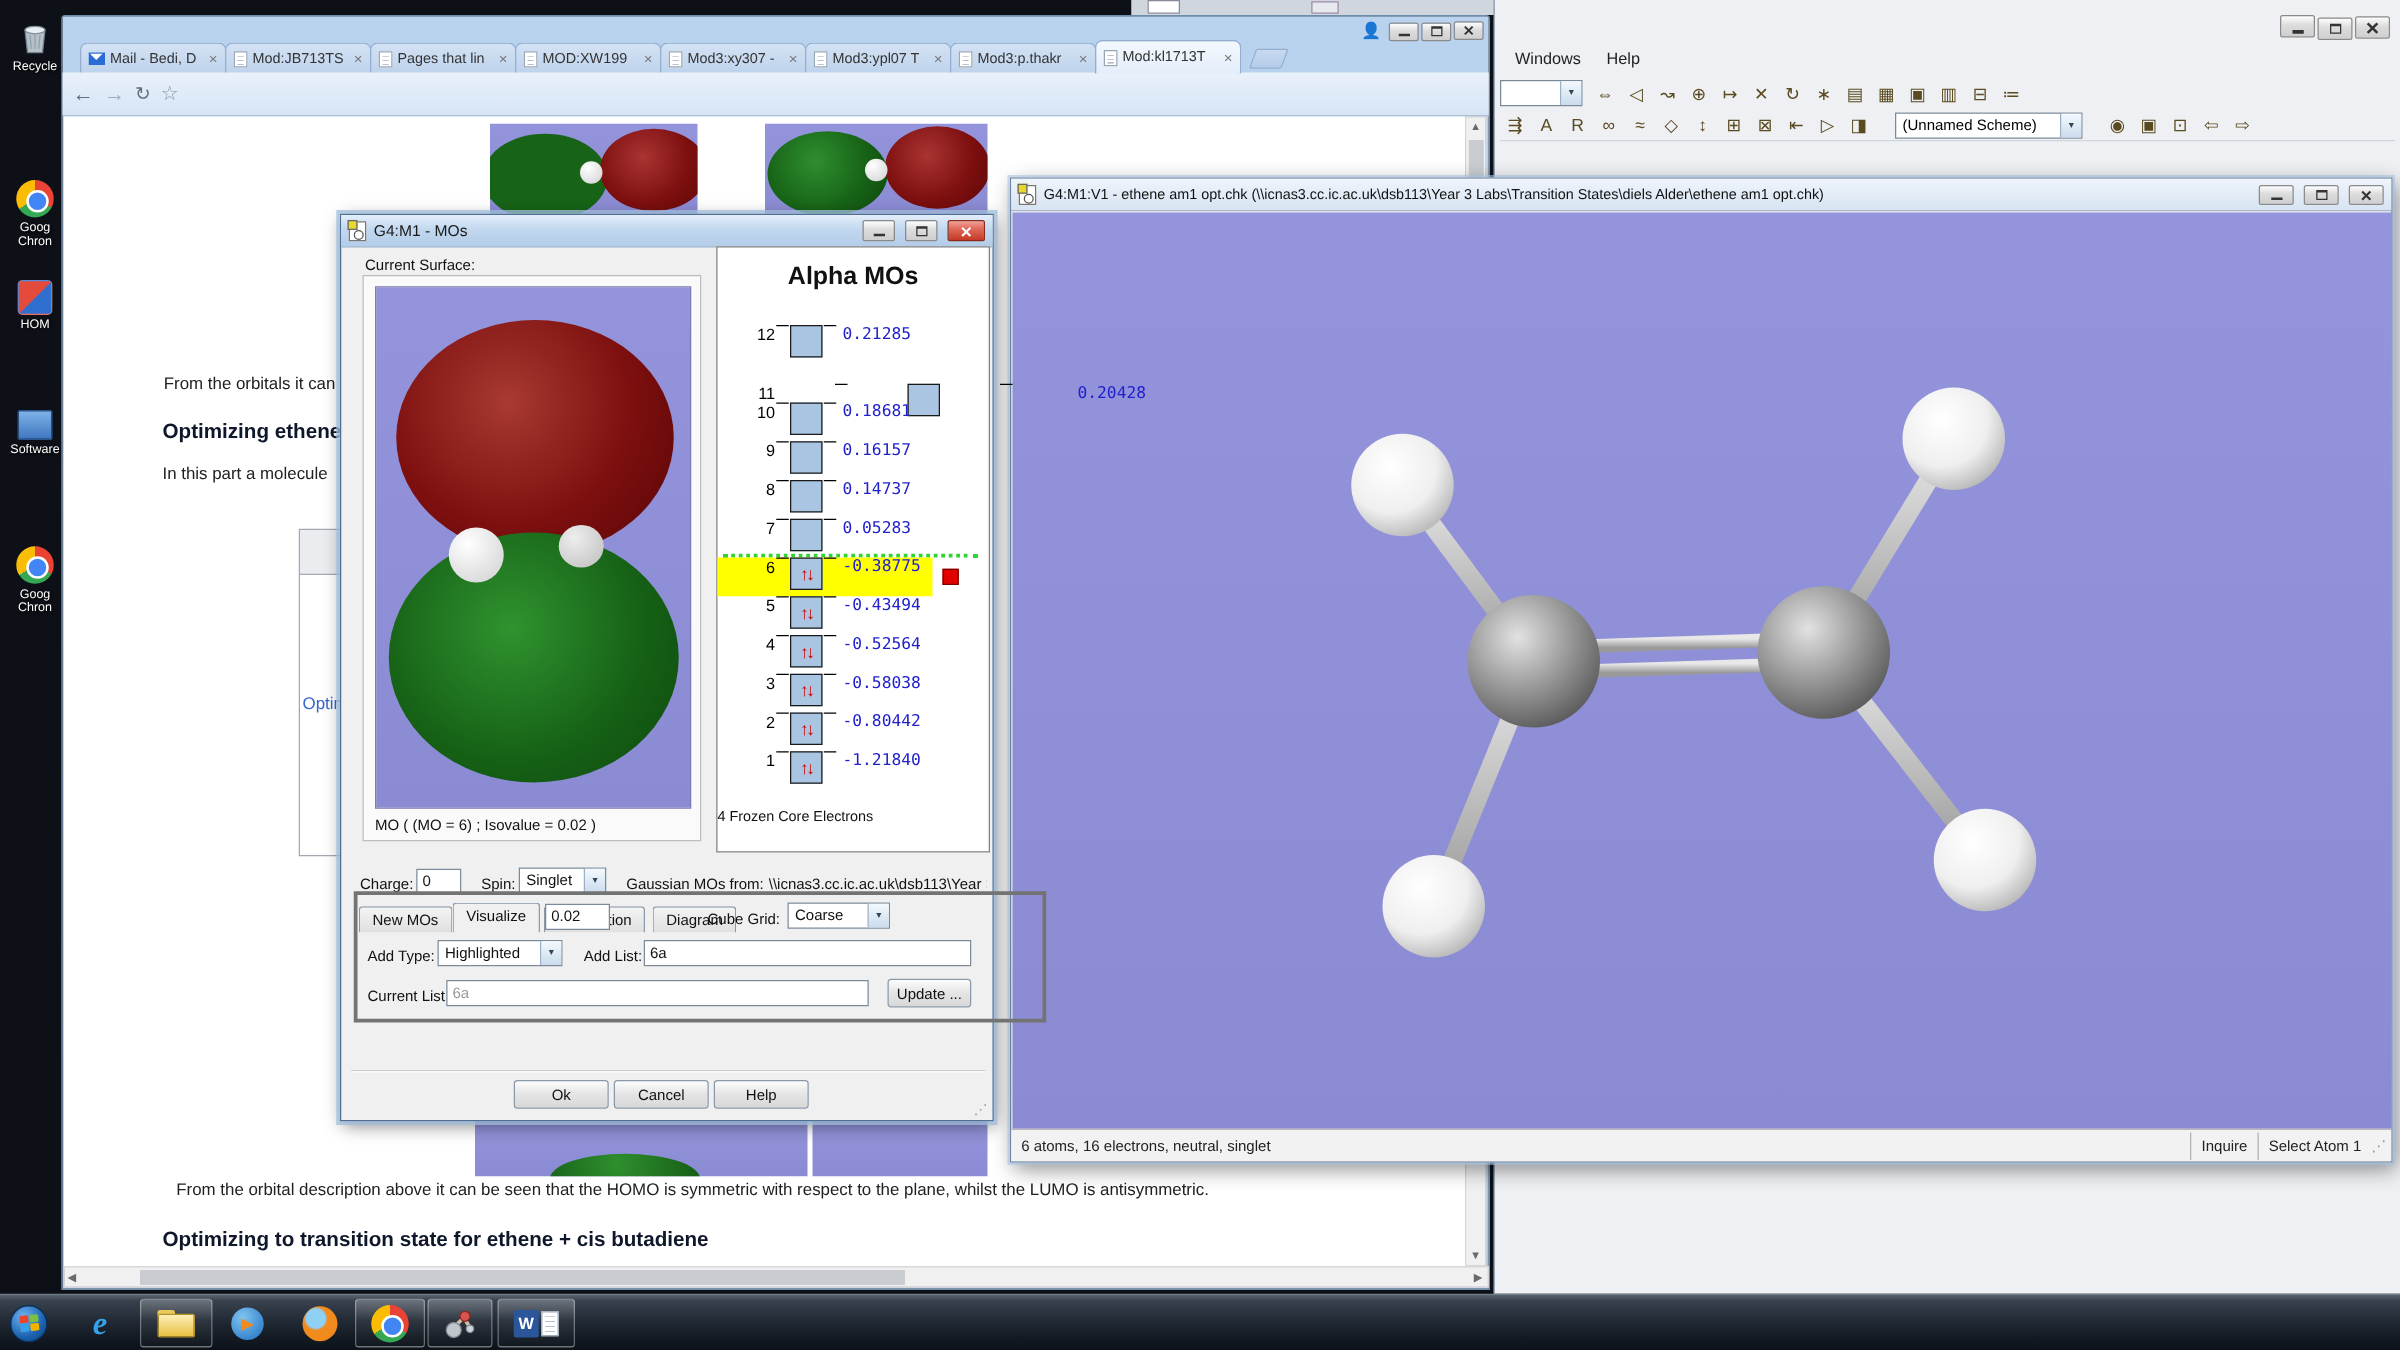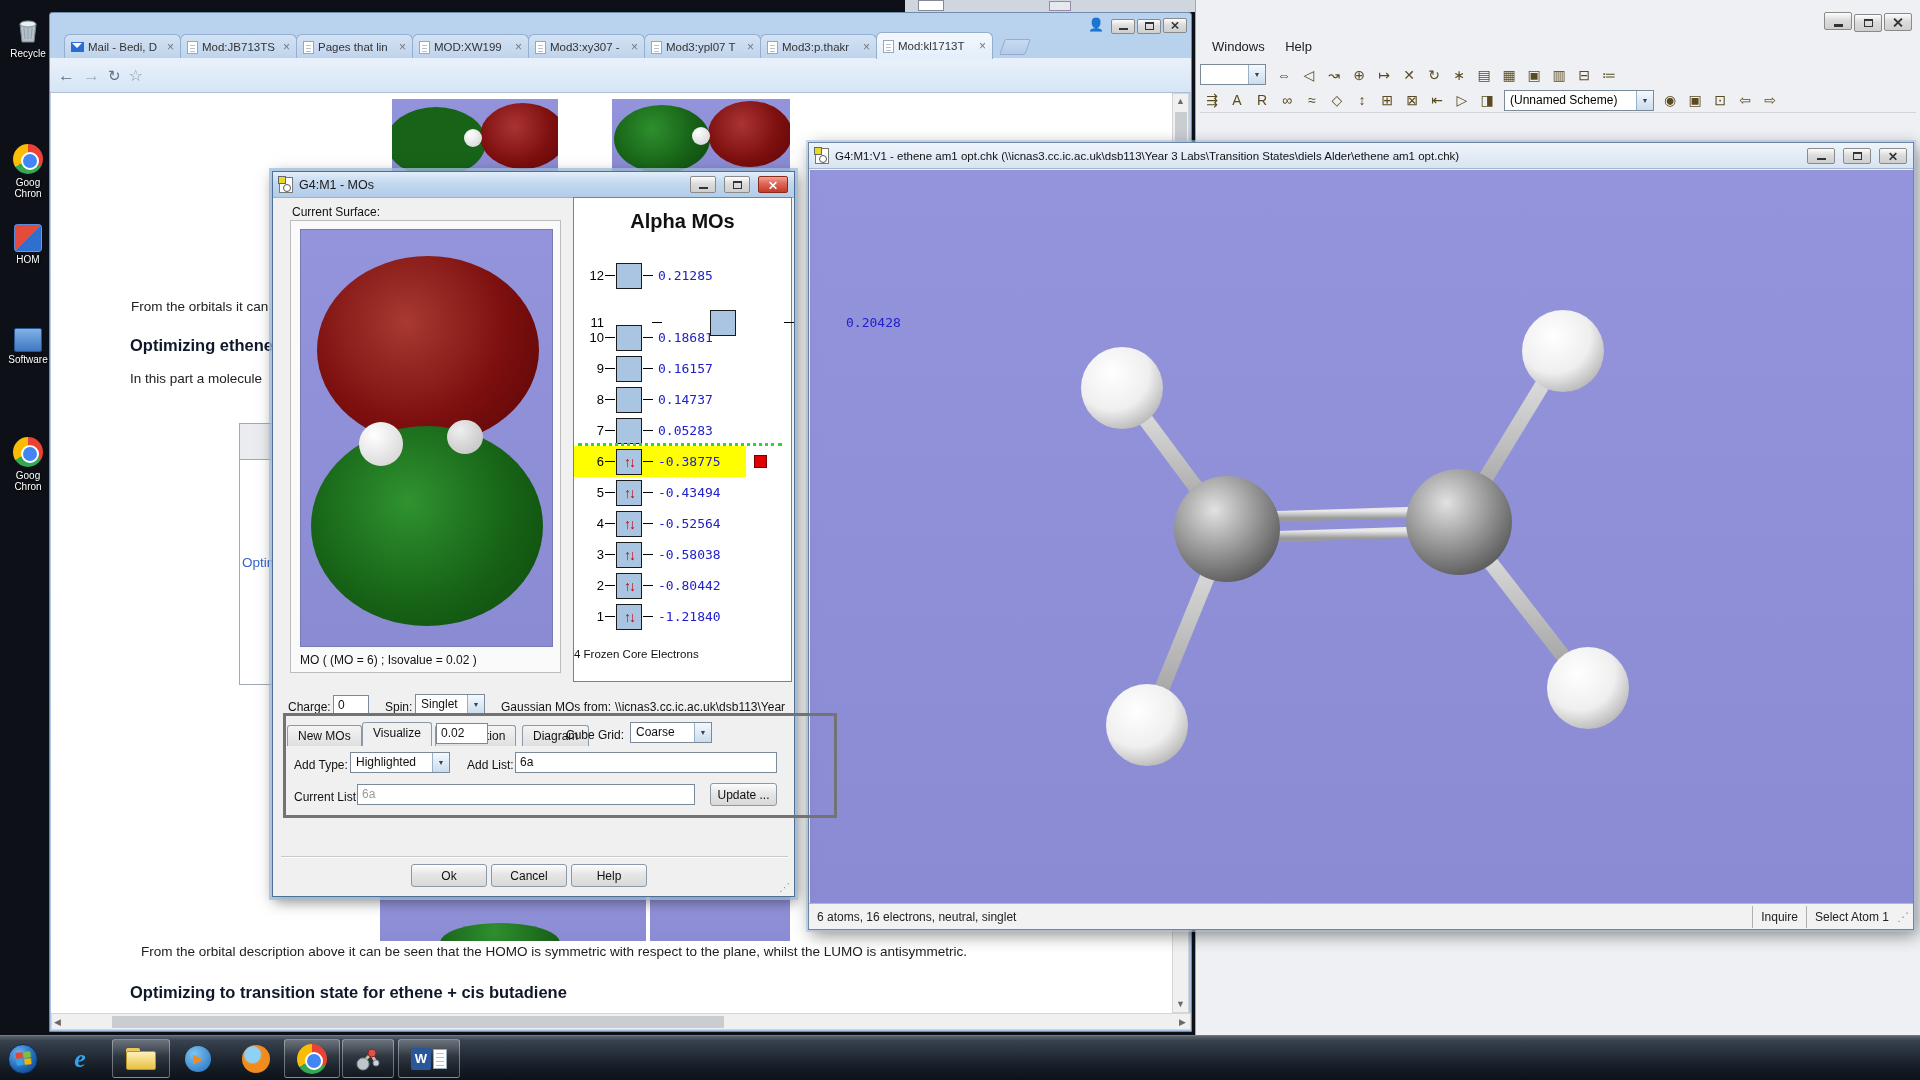--- a/index.html
+++ b/index.html
@@ -61,21 +61,21 @@
 
   
   #modlg { left:272px; top:171px; width:523px; height:726px; background:#f0f0f0; border:1px solid #4e6f96; box-shadow:0 0 0 3px rgba(160,190,220,.75),2px 4px 14px rgba(0,0,0,.5); z-index:40; font-size:12px; color:#111; }
   #modlg .tbar { height:26px; background:linear-gradient(#e4eefa,#c2d8ef 45%,#b3cce8); display:flex; align-items:center; padding:0 6px; gap:6px; border-bottom:1px solid #9ab2cc; }
   #modlg .tbar .t { font-size:12.5px; color:#1a1a1a; flex:1; }
   .field { background:#fff; border:1px solid #7a8a99; padding:2px 4px; font-size:12px; overflow:hidden; white-space:nowrap; }
   .btn97 { border:1px solid #8a9aab; border-radius:3px; background:linear-gradient(#fdfdfd,#e6e6e6 45%,#d8d8d8); font-size:12px; display:flex; align-items:center; justify-content:center; color:#111; }
   .dtab { position:absolute; height:21px; padding:3px 10px 0; border:1px solid #8a9aab; border-bottom:none; border-radius:3px 3px 0 0; background:linear-gradient(#f4f4f4,#dfdfdf); font-size:12px; }
   .dtab.on { background:#f0f0f0; height:24px; margin-top:-3px; z-index:5; }
   #alpha { position:absolute; left:300px; top:25px; width:219px; height:485px; background:#fff; border:1px solid #808080; }
-  .mo-row { position:absolute; left:0; width:172px; height:31px; display:flex; align-items:center; padding-left:8px; }
+  .mo-row { position:absolute; left:0; width:172px; height:31px; display:flex; align-items:flex-start; padding-left:24px; }
   .mo-row.hl { background:#ffff00; }
   .mo-n { width:22px; text-align:right; font-size:13px; color:#000; flex:none; }
   .mo-line { width:10px; height:1px; background:#000; margin:0 1px; flex:none; }
   .mo-box { width:26px; height:26px; background:#a9c5e1; border:1px solid #1a1a1a; flex:none; display:flex; align-items:center; justify-content:center; font-size:14px; font-weight:bold; color:#cc0000; letter-spacing:-2px; line-height:1; }
   .mo-e { margin-left:4px; font-family:"DejaVu Sans Mono",monospace; font-size:13px; color:#2020cc; white-space:nowrap; }
 
   
   #viewer { left:808px; top:142px; width:1106px; height:788px; background:#f0f0f0; border:1px solid #6e86a3; box-shadow:0 0 0 2px rgba(170,195,225,.6),3px 5px 16px rgba(0,0,0,.45); z-index:20; }
   #viewer .tbar { height:26px; background:linear-gradient(#eef4fb,#d8e4f2); border-bottom:1px solid #a8b8cc; display:flex; align-items:center; padding:0 6px; gap:6px; }
   #viewer .tbar .t { flex:1; font-size:11.5px; color:#111; white-space:nowrap; overflow:hidden; }
@@ -142,21 +142,21 @@
     </div>
     <div class="abs" style="left:4px;top:62px;width:716px;height:25px;display:flex;align-items:center;">
       <span class="combo" style="width:66px;">
           <span class="val"></span>
           <span class="db">▼</span>
         </span>
       <span style="margin-left:6px;"><span class="gvtb">⇔</span><span class="gvtb">◁</span><span class="gvtb">↝</span><span class="gvtb">⊕</span><span class="gvtb">↦</span><span class="gvtb">✕</span><span class="gvtb">↻</span><span class="gvtb">∗</span><span class="gvtb">▤</span><span class="gvtb">▦</span><span class="gvtb">▣</span><span class="gvtb">▥</span><span class="gvtb">⊟</span><span class="gvtb">≔</span></span>
     </div>
     <div class="abs" style="left:4px;top:88px;width:716px;height:25px;display:flex;align-items:center;border-bottom:1px solid #cfd5dc;">
       <span><span class="gvtb">⇶</span><span class="gvtb">A</span><span class="gvtb">R</span><span class="gvtb">∞</span><span class="gvtb">≈</span><span class="gvtb">◇</span><span class="gvtb">↕</span><span class="gvtb">⊞</span><span class="gvtb">⊠</span><span class="gvtb">⇤</span><span class="gvtb">▷</span><span class="gvtb">◨</span></span>
-      <span class="combo" style="width:150px;margin:0 4px;">
+      <span class="combo" style="width:150px;margin:0 16px;">
           <span class="val">(Unnamed Scheme)</span>
           <span class="db">▼</span>
         </span>
       <span><span class="gvtb">◉</span><span class="gvtb">▣</span><span class="gvtb">⊡</span><span class="gvtb">⇦</span><span class="gvtb">⇨</span></span>
     </div>
   </div>
 
   <div id="browser" class="abs">
 
     <div class="tab" style="left:14px;">

